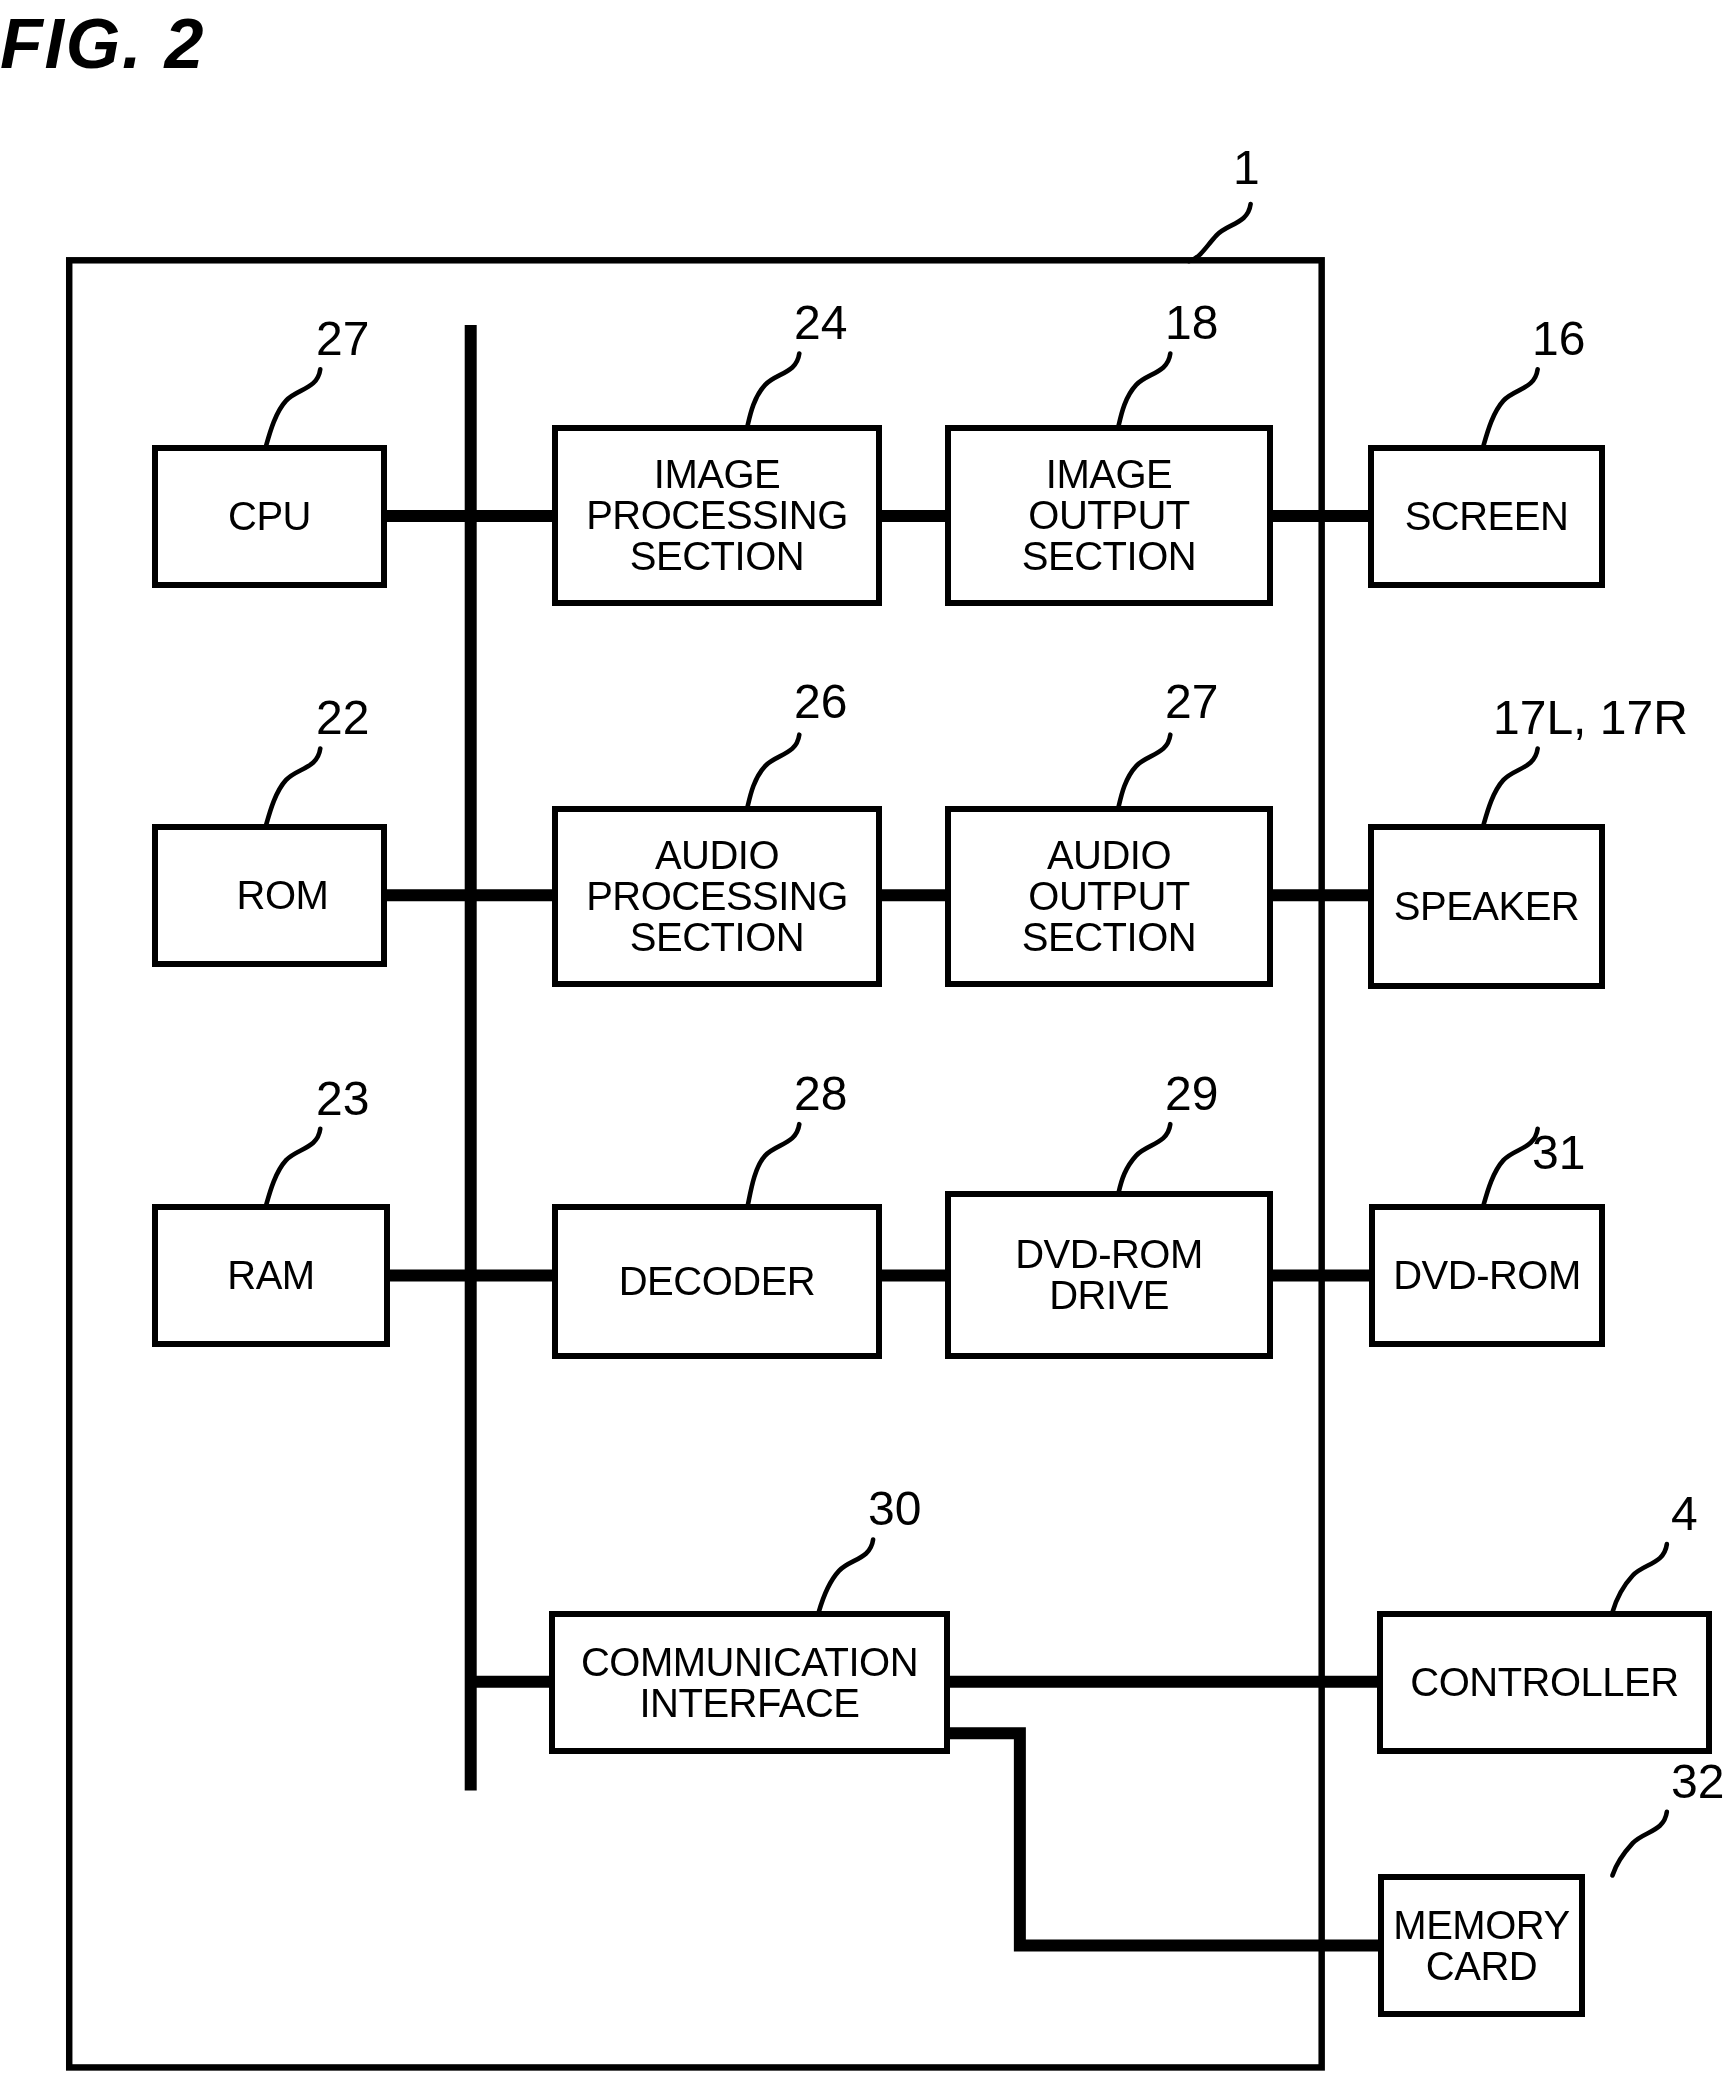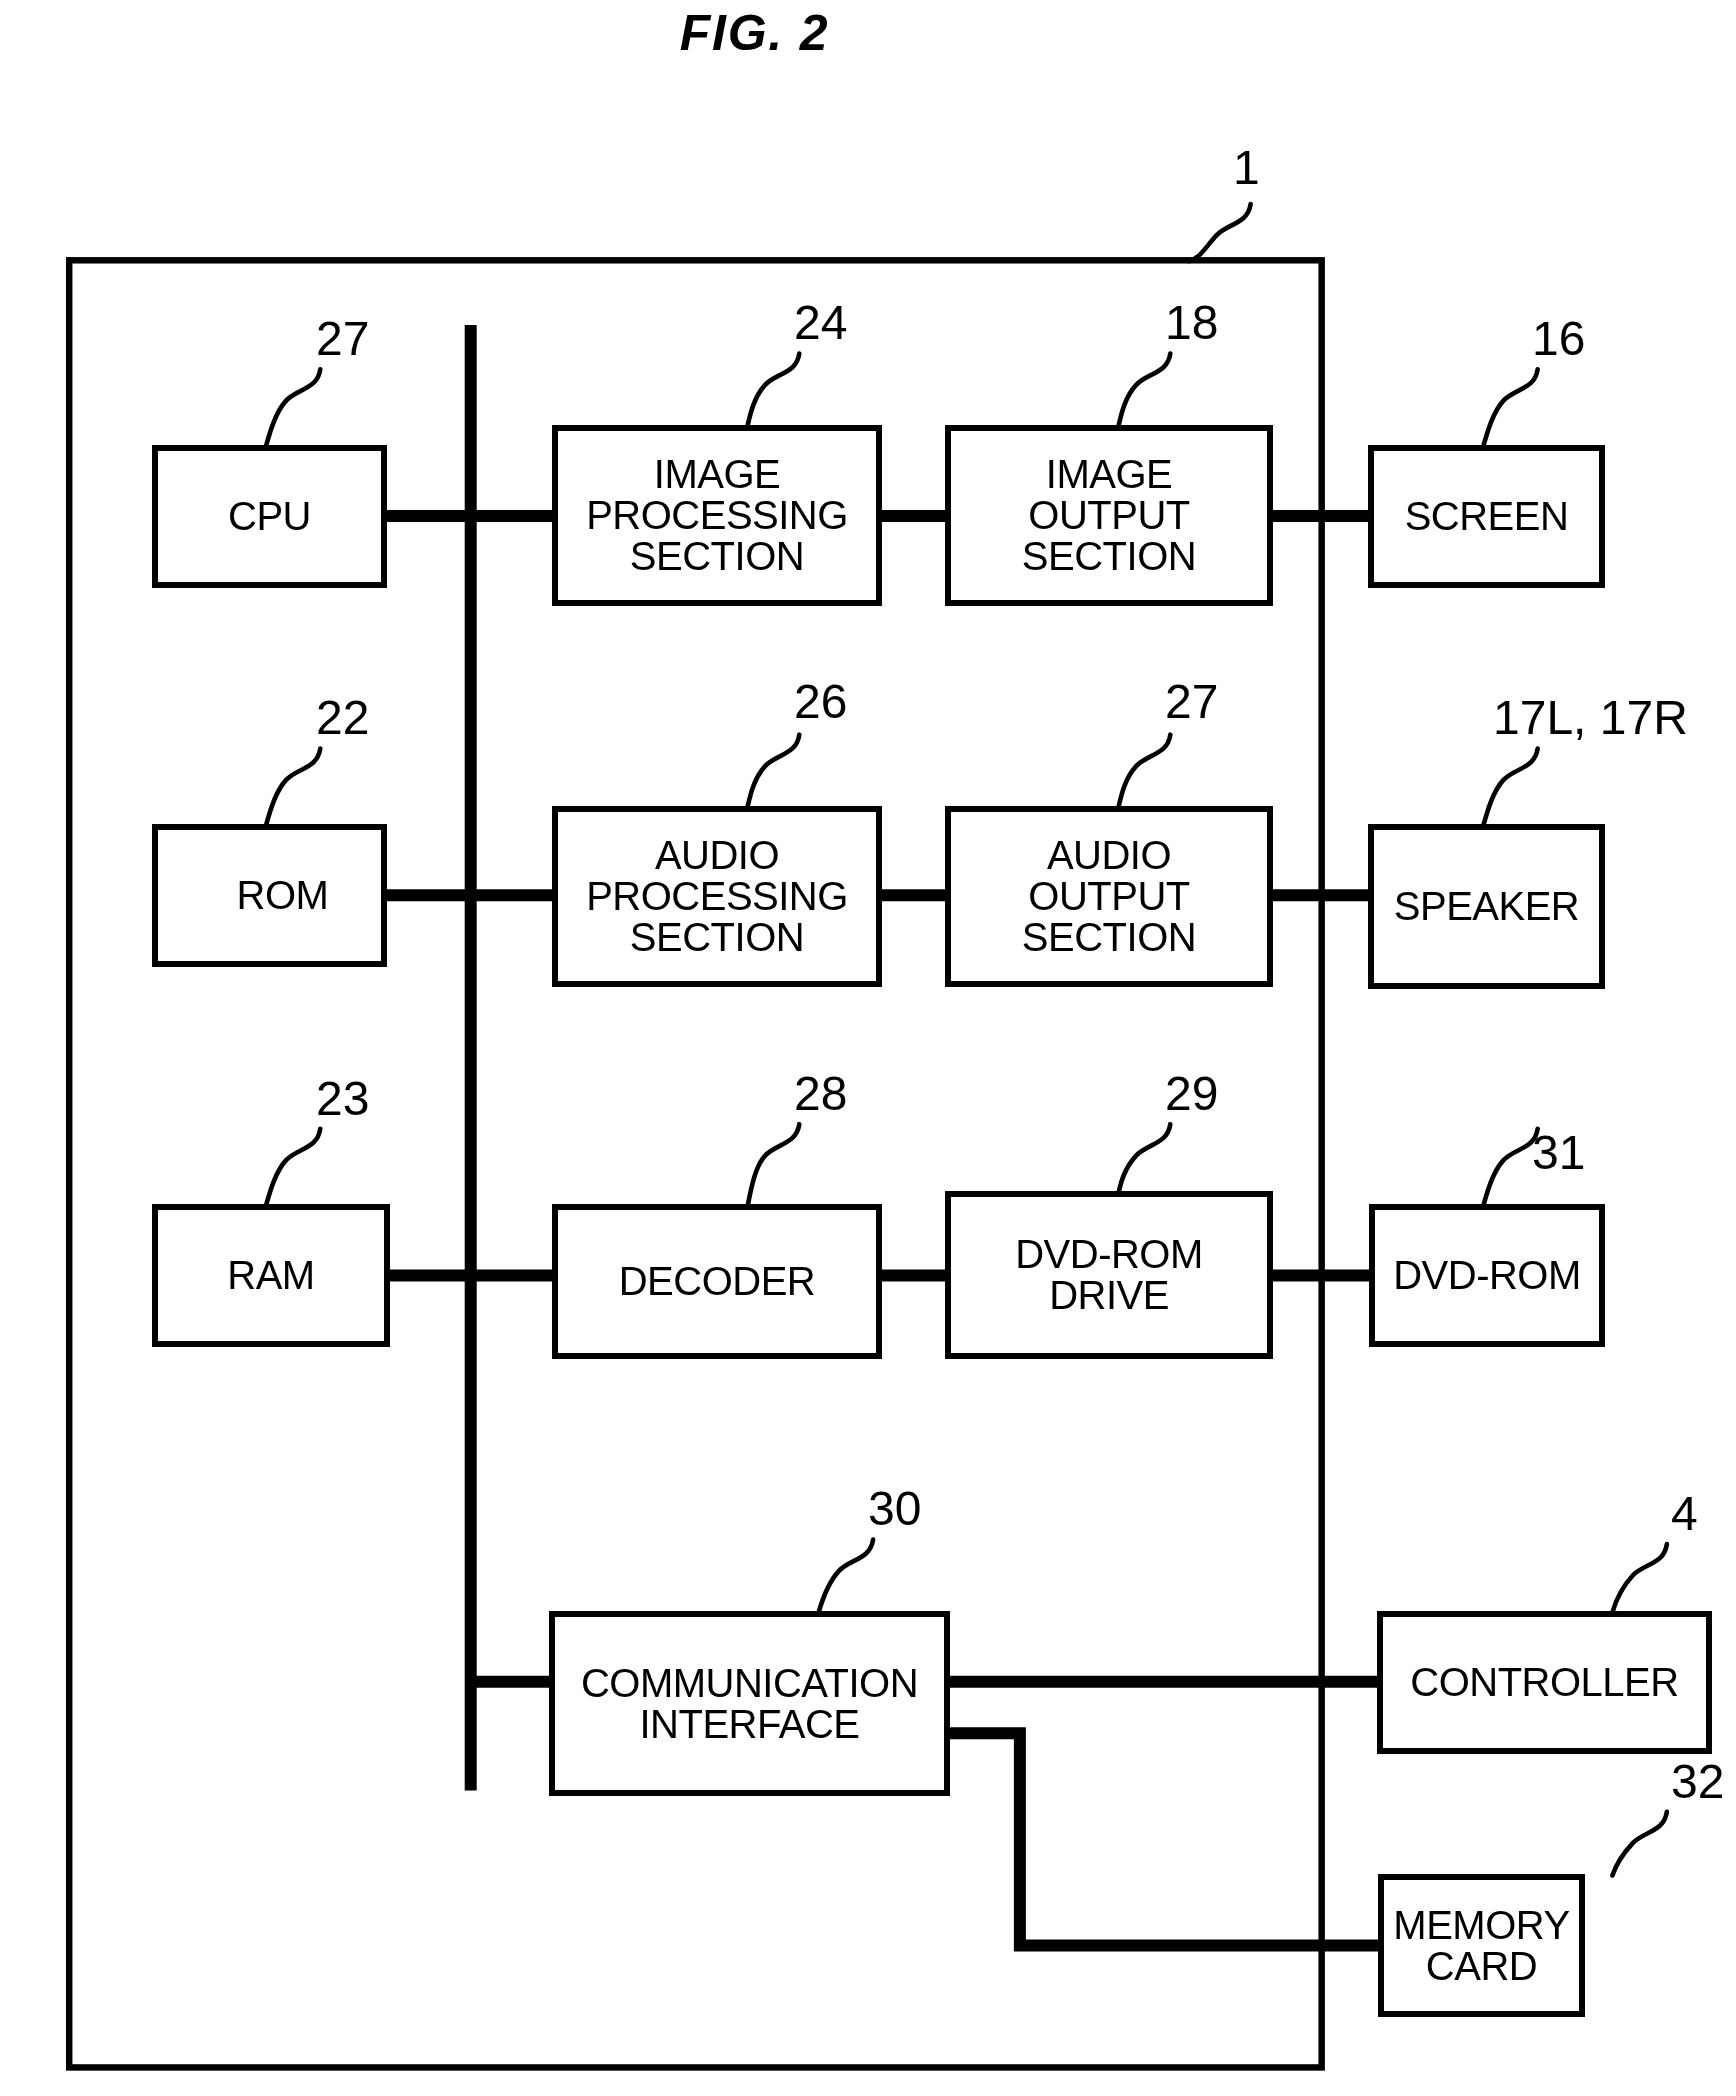--- a/index.html
+++ b/index.html
@@ -14,22 +14,22 @@
     font-family: "Liberation Sans", sans-serif;
     color: #000000;
     overflow: hidden;
   }
 
   #figure-title {
     position: absolute;
     left: 0;
     top: 3.7px;
     width: 1509px;
-    text-align: center;
-    font-size: 50px;
+    text-align: left;
+    font-size: 70px;
     font-style: italic;
     font-weight: bold;
     letter-spacing: 1.8px;
     font-family: "Liberation Sans", sans-serif;
   }
 
   .svg-layer {
     position: absolute;
     left: 0;
     top: 0;
@@ -158,21 +158,21 @@
   <span class="label">DECODER</span>
 </div>
 <div class="node" style="left:945px;top:1191px;width:328px;height:168px;">
   <span class="label">DVD-ROM
 DRIVE</span>
 </div>
 <div class="node" style="left:1369px;top:1204px;width:236px;height:143px;">
   <span class="label">DVD-ROM</span>
 </div>
 
-<div class="node" style="left:549px;top:1611px;width:401px;height:185px;">
+<div class="node" style="left:549px;top:1611px;width:401px;height:143px;">
   <span class="label">COMMUNICATION
 INTERFACE</span>
 </div>
 <div class="node" style="left:1377px;top:1611px;width:335px;height:143px;">
   <span class="label">CONTROLLER</span>
 </div>
 <div class="node" style="left:1378px;top:1874px;width:207px;height:143px;">
   <span class="label">MEMORY
 CARD</span>
 </div>

